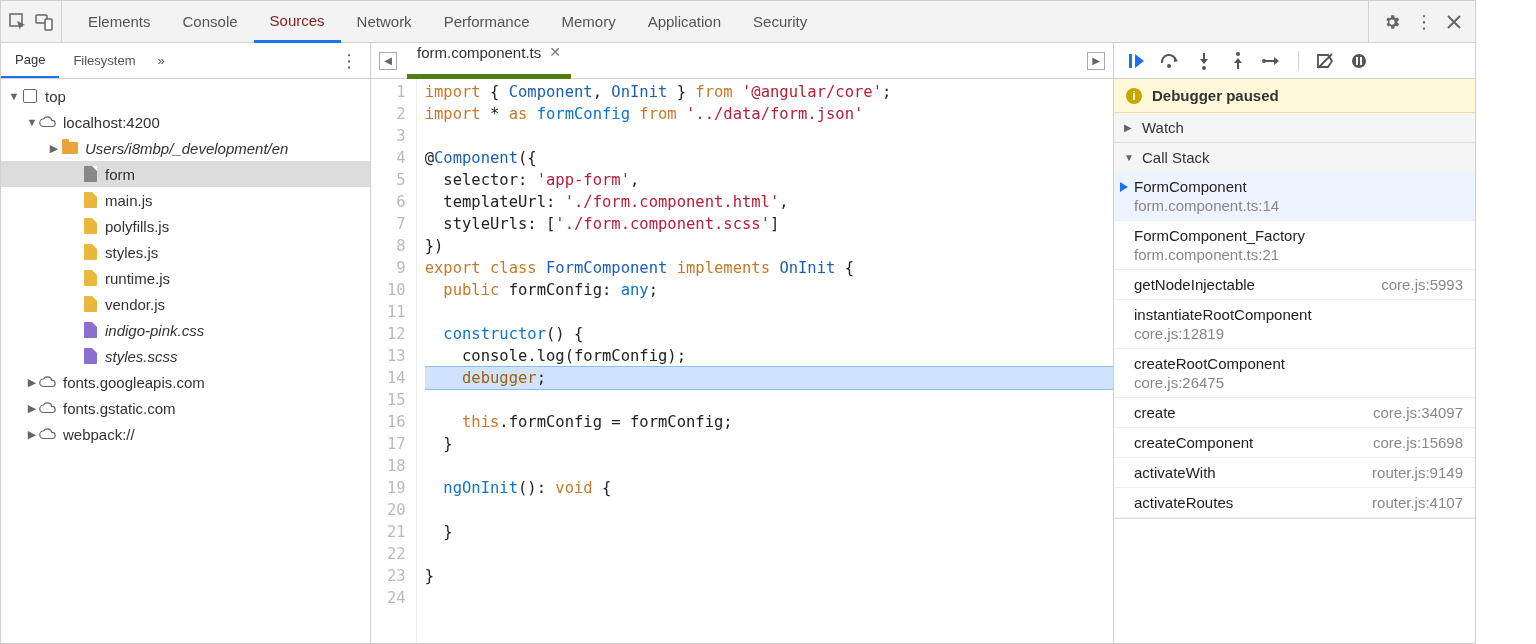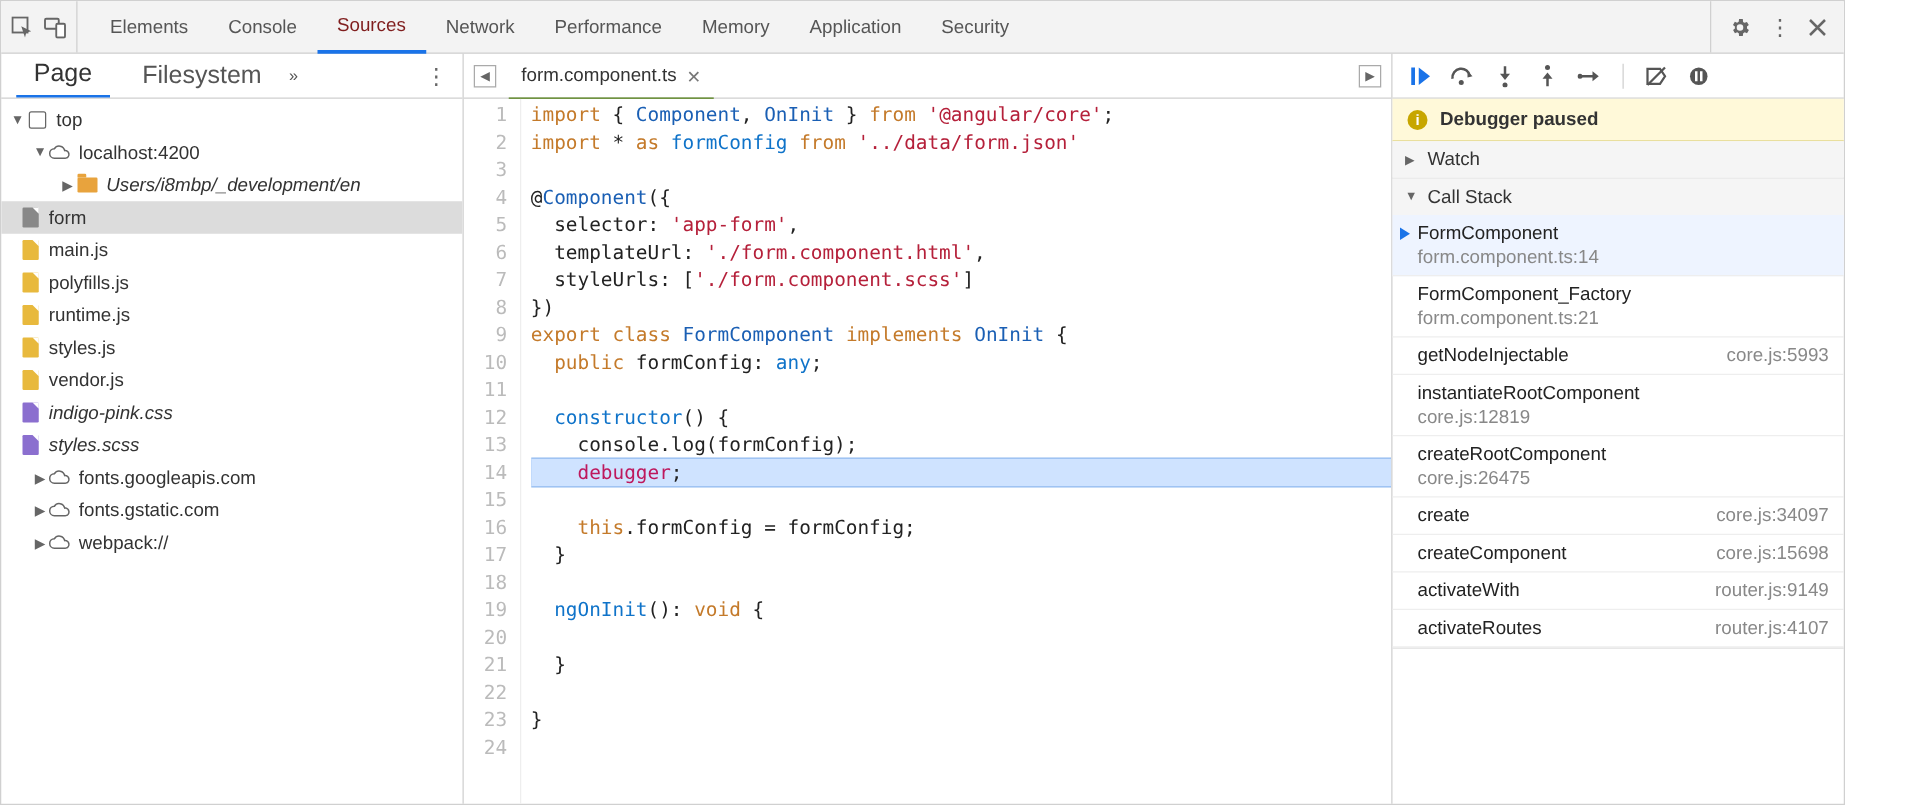--- a/index.html
+++ b/index.html
@@ -15,67 +15,67 @@
 .topbar .right-icons { display: flex; align-items: center; gap: 14px; padding: 0 14px; border-left: 1px solid #d0d0d0; height: 100%; }
 
 
 .main { flex: 1; display: flex; min-height: 0; }
 .col-left { width: 370px; display: flex; flex-direction: column; border-right: 1px solid #d0d0d0; }
 .col-mid  { flex: 1; display: flex; flex-direction: column; min-width: 0; }
 .col-right{ width: 362px; display: flex; flex-direction: column; border-left: 1px solid #d0d0d0; }
 
 
 .navhdr { height: 36px; display: flex; align-items: center; border-bottom: 1px solid #d0d0d0; }
-.navhdr .navtab { padding: 0 14px; height: 100%; display: flex; align-items: center; color: #555; font-size: 20px; cursor: pointer; margin-left: 12px; }
+.navhdr .navtab { padding: 0 14px; height: 100%; display: flex; align-items: center; color: #555; font-size: 13px; cursor: pointer; }
 .navhdr .navtab.active { border-bottom: 2px solid #1a73e8; color: #333; }
 .navhdr .more { padding: 0 8px; color: #555; }
 .navhdr .filler { flex: 1; }
 .navhdr .menu-dots { padding: 0 12px; color: #666; font-size: 18px; cursor: pointer; }
 
 
 .tree { flex: 1; overflow: auto; padding: 4px 0; font-size: 15px; }
 .tree-row { display: flex; align-items: center; height: 26px; cursor: pointer; white-space: nowrap; }
 .tree-row.selected { background: #dcdcdc; }
 .tree-row .tw { display:inline-block; width: 14px; text-align: center; color: #666; font-size: 11px; }
 .tree-row .icon { width: 18px; height: 18px; margin-right: 6px; display:inline-flex; align-items:center; justify-content:center; }
 .tree-row .label { overflow: hidden; text-overflow: ellipsis; }
 .tree-row.italic .label { font-style: italic; }
-.ind0{padding-left:6px}.ind1{padding-left:24px}.ind2{padding-left:46px}.ind3{}
+.ind0{padding-left:6px}.ind1{padding-left:24px}.ind2{padding-left:46px}.ind3{padding-left:66px}
 
 
 .ic-frame{width:14px;height:14px;border:1.5px solid #666;border-radius:2px}
 .ic-cloud svg{width:18px;height:14px}
 .ic-folder{width:16px;height:12px;background:#e8a33d;border-radius:1px;position:relative}
 .ic-folder:before{content:"";position:absolute;top:-3px;left:0;width:7px;height:3px;background:#e8a33d;border-radius:1px 1px 0 0}
 .ic-file{width:13px;height:16px;background:#888;border-radius:1px;position:relative}
 .ic-file:after{content:"";position:absolute;top:0;right:0;border-style:solid;border-width:0 5px 5px 0;border-color:transparent #fff transparent transparent}
 .ic-file.js{background:#e8b93d}
 .ic-file.css{background:#8b6fcf}
 
 
 .midhdr { height: 36px; display: flex; align-items: center; border-bottom: 1px solid #d0d0d0; padding: 0 8px; gap: 10px; }
 .midhdr .navbox{width:18px;height:18px;border:1px solid #aaa;display:flex;align-items:center;justify-content:center;font-size:10px;color:#666;cursor:pointer}
-.midhdr .filetab{display:flex;align-items:center;gap:8px;height:100%;padding:0 10px;border-bottom:1px solid #4d7c0f;margin-bottom:-1px;color:#333;font-size:15px}
+.midhdr .filetab{display:flex;gap:8px;height:100%;padding:0 10px;border-bottom:5px solid #4d7c0f;margin-bottom:-1px;color:#333;font-size:15px}
 .midhdr .filetab .x{color:#777;cursor:pointer;font-size:14px}
 .midhdr .filler{flex:1}
 
 
 .editor { flex:1; display:flex; font-family: Menlo, Consolas, monospace; font-size: 15.5px; line-height: 22px; overflow:auto; }
 .gutter { text-align: right; color:#bbb; padding: 2px 10px 2px 16px; border-right: 1px solid #eee; user-select:none; }
 .gutter div{height:22px}
 .code { flex:1; padding: 2px 0 2px 8px; }
 .code .line{height:22px; white-space: pre; }
 .code .line.hl{background:#cfe3ff; box-shadow: 0 -1px 0 #8fb9ef, 0 1px 0 #8fb9ef;}
 .tok-kw{color:#c47a2a}
 .tok-type{color:#1a5fb4}
 .tok-str{color:#b5203a}
 .tok-punc{color:#222}
 .tok-id{color:#0f73c9}
 .tok-plain{color:#222}
-.tok-dbg{color:#be185d}
+.tok-dbg{color:#a16207}
 
 
 .dbgtb{height:36px;display:flex;align-items:center;gap:14px;padding:0 12px;border-bottom:1px solid #d0d0d0}
 .dbgtb .dicon{width:20px;height:20px;display:flex;align-items:center;justify-content:center;color:#555;cursor:pointer}
 .dbgtb .dicon.resume{color:#1a73e8}
 .dbgtb .sep{width:1px;height:20px;background:#d0d0d0;margin:0 2px}
 
 
 .paused{background:#fff9d9;border-bottom:1px solid #e9df9e;padding:8px 12px;display:flex;align-items:center;gap:10px;font-size:15px;color:#333;font-weight:600}
 .paused .info-ic{width:16px;height:16px;border-radius:50%;background:#c7a600;color:#fff;font-size:12px;font-weight:700;display:flex;align-items:center;justify-content:center}
@@ -194,28 +194,28 @@
             <span class="icon">
               <span class="ic-file js"></span>
             </span>
             <span class="label">polyfills.js</span>
           </div>
         <div class="tree-row ind3">
             <span class="tw"></span>
             <span class="icon">
               <span class="ic-file js"></span>
             </span>
+            <span class="label">styles.js</span>
+          </div>
+        <div class="tree-row ind3">
+            <span class="tw"></span>
+            <span class="icon">
+              <span class="ic-file js"></span>
+            </span>
             <span class="label">runtime.js</span>
-          </div>
-        <div class="tree-row ind3">
-            <span class="tw"></span>
-            <span class="icon">
-              <span class="ic-file js"></span>
-            </span>
-            <span class="label">styles.js</span>
           </div>
         <div class="tree-row ind3">
             <span class="tw"></span>
             <span class="icon">
               <span class="ic-file js"></span>
             </span>
             <span class="label">vendor.js</span>
           </div>
         <div class="tree-row ind3 italic">
             <span class="tw"></span>

